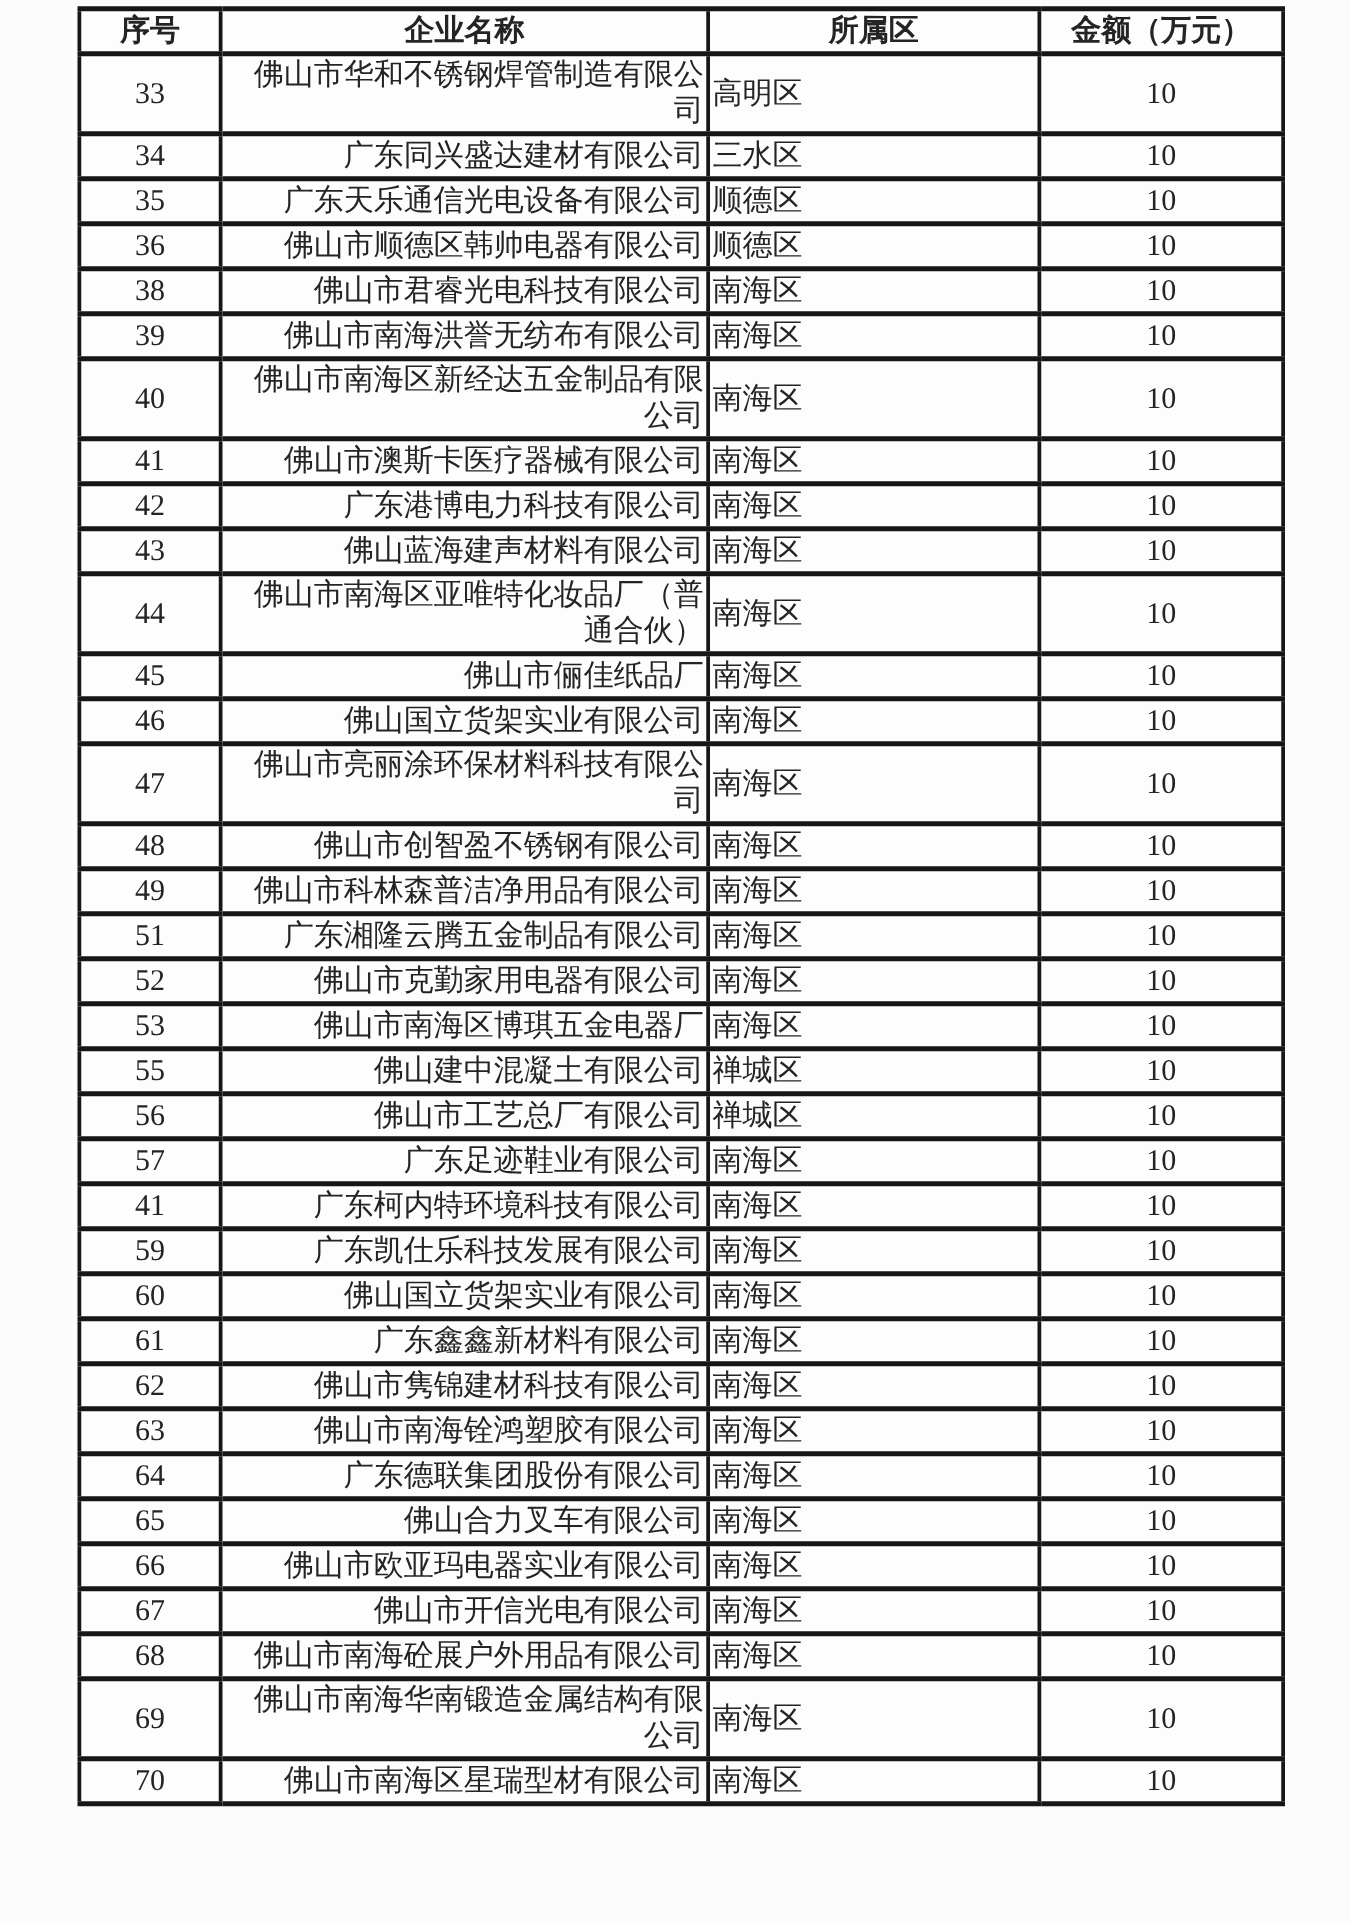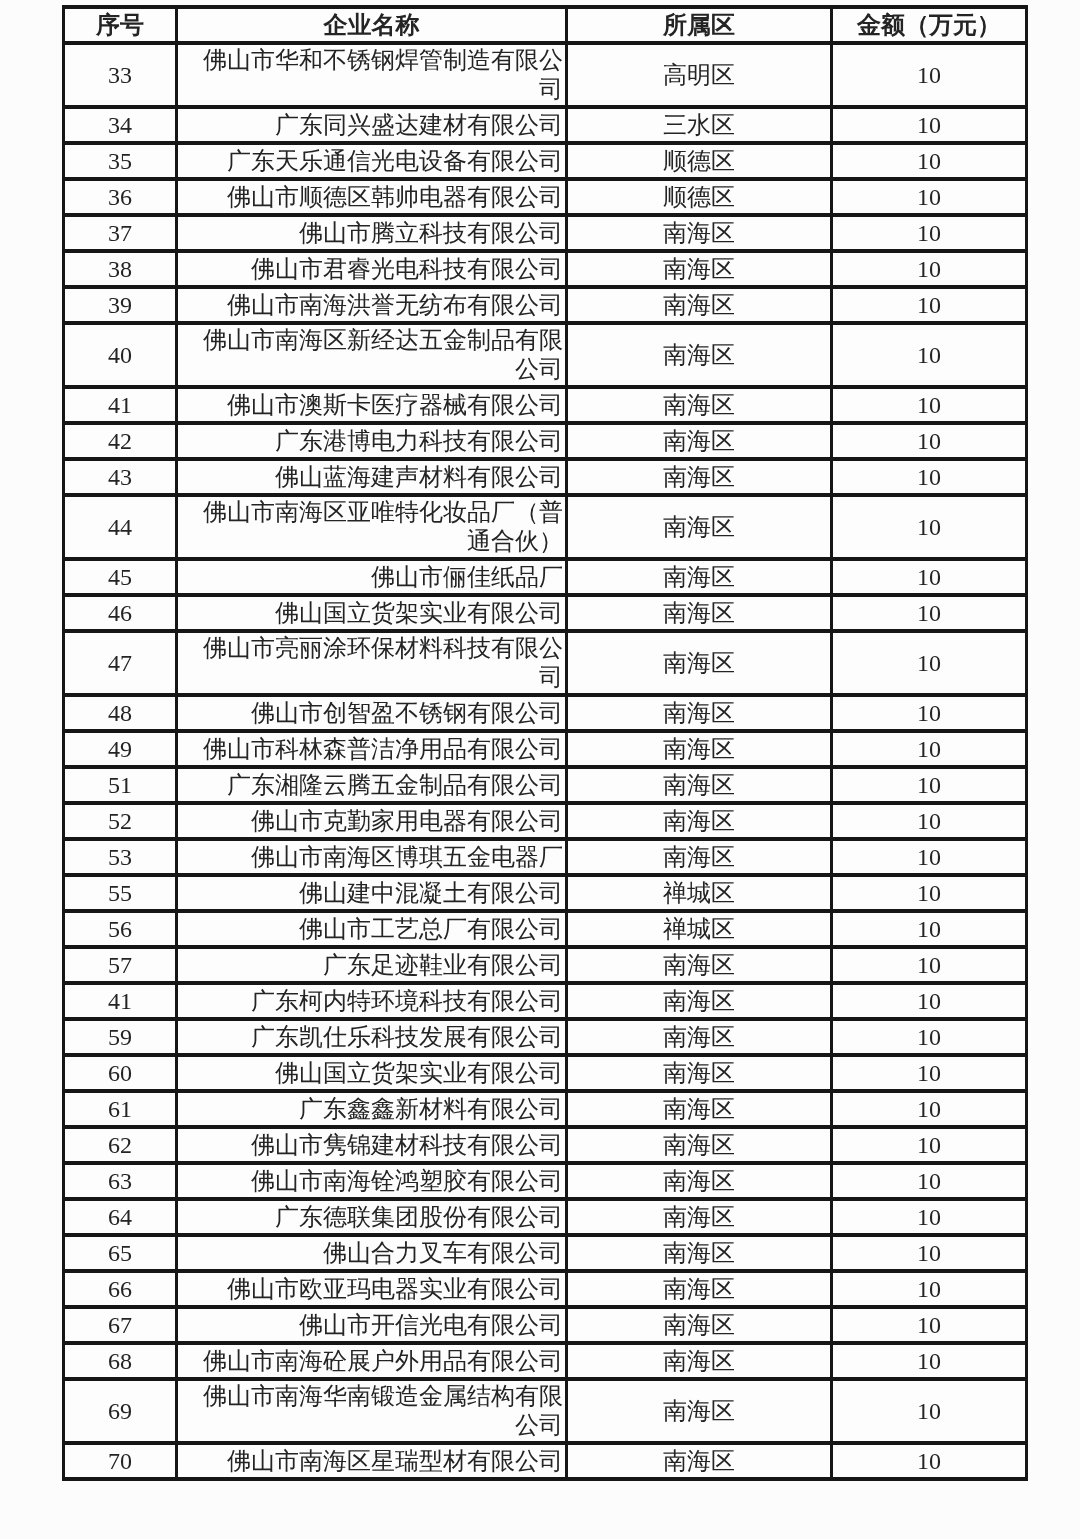--- a/index.html
+++ b/index.html
@@ -45,21 +45,21 @@
   table.company-table td {
     height: 30px;
     padding: 1px 2px;
   }
   col.col-no     { width: 113px; }
   col.col-name   { width: 390px; }
   col.col-region { width: 265px; }
   col.col-amount { width: 195px; }
   td.cell-no     { text-align: center; }
   td.cell-name   { text-align: right; padding: 1px 4px 1px 7px; }
-  td.cell-region { text-align: center; }
+  td.cell-region { }
   td.cell-amount { text-align: center; }
 </style>
 </head>
 <body>
 
 <div class="page">
   <table class="company-table">
     <colgroup>
       <col class="col-no">
       <col class="col-name">
@@ -94,26 +94,20 @@
           <td class="cell-region">顺德区</td>
           <td class="cell-amount">10</td>
         </tr>
         <tr>
           <td class="cell-no">36</td>
           <td class="cell-name">佛山市顺德区韩帅电器有限公司</td>
           <td class="cell-region">顺德区</td>
           <td class="cell-amount">10</td>
         </tr>
         <tr>
-          <td class="cell-no">37</td>
-          <td class="cell-name">佛山市腾立科技有限公司</td>
-          <td class="cell-region">南海区</td>
-          <td class="cell-amount">10</td>
-        </tr>
-        <tr>
           <td class="cell-no">38</td>
           <td class="cell-name">佛山市君睿光电科技有限公司</td>
           <td class="cell-region">南海区</td>
           <td class="cell-amount">10</td>
         </tr>
         <tr>
           <td class="cell-no">39</td>
           <td class="cell-name">佛山市南海洪誉无纺布有限公司</td>
           <td class="cell-region">南海区</td>
           <td class="cell-amount">10</td>

